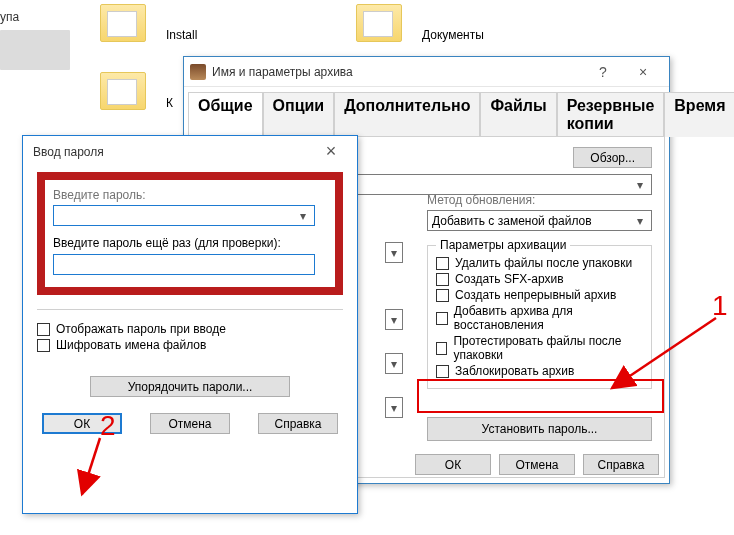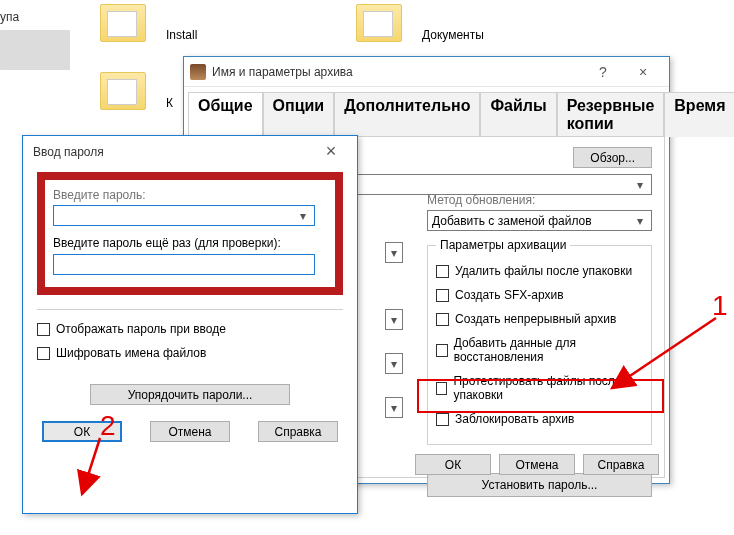--- a/index.html
+++ b/index.html
@@ -23,21 +23,21 @@
   .tab.active { background:#fff; border-bottom:1px solid #fff; z-index:2; }
   .tab-content { border:1px solid #d0d0d0; margin:0 4px 4px 4px; padding:10px 12px 10px 12px; position:relative; height:342px; }
   .lbl { font-size:12px; color:#737373; margin-bottom:3px; }
   .row { display:flex; align-items:center; gap:8px; }
   .btn { background:#e1e1e1; border:1px solid #adadad; padding:2px 16px; font-size:12px; font-family:inherit; height:21px; display:inline-flex; align-items:center; justify-content:center; }
   .input, .combo { border:1px solid #7a7a7a; background:#fff; height:21px; font-size:12px; padding:0 4px; width:100%; }
   .combo { display:flex; align-items:center; justify-content:space-between; }
   .combo .dd { width:14px; text-align:center; color:#555; }
   .group { border:1px solid #d0d0d0; padding:8px 8px 8px 8px; position:relative; margin-top:8px; }
   .group .legend { position:absolute; top:-8px; left:8px; background:#fff; padding:0 4px; font-size:12px; }
-  .chk { display:flex; align-items:center; gap:6px; font-size:12px; margin:10px 0; }
+  .chk { display:flex; align-items:center; gap:6px; font-size:12px; margin:2px 0; }
   .chk .box { width:13px; height:13px; border:1px solid #333; background:#fff; }
   .footer-btns { position:absolute; right:10px; bottom:8px; display:flex; gap:8px; }
   .footer-btns .btn { width:76px; justify-content:center; }
   .small-combo { height:21px;gap:26px; }
   .right-col { position:absolute; top:56px; left:238px; right:12px; }
   .cut-box { position:absolute; }
 
   
   .win-pwd { left:22px; top:135px; width:336px; height:379px; border:1px solid #1d7ad1; z-index:5; }
   .win-pwd .titlebar { background:#fff; border-bottom:none; }
@@ -121,21 +121,21 @@
         <div class="chk">
             <div class="box"></div>
             <span>Создать SFX-архив</span>
           </div>
         <div class="chk">
             <div class="box"></div>
             <span>Создать непрерывный архив</span>
           </div>
         <div class="chk">
             <div class="box"></div>
-            <span>Добавить данные для восстановления</span>
+            <span>Добавить архива для восстановления</span>
           </div>
         <div class="chk">
             <div class="box"></div>
             <span>Протестировать файлы после упаковки</span>
           </div>
         <div class="chk">
             <div class="box"></div>
             <span>Заблокировать архив</span>
           </div>
       </div>

